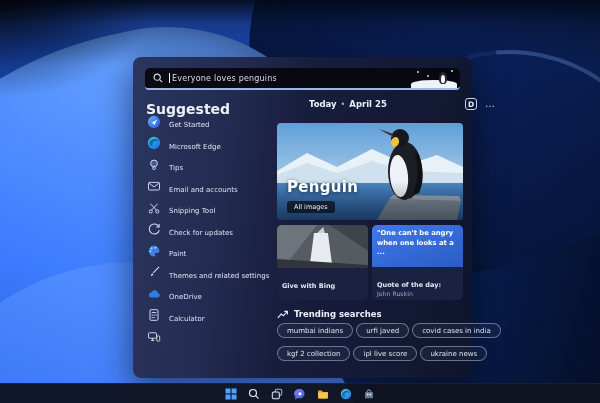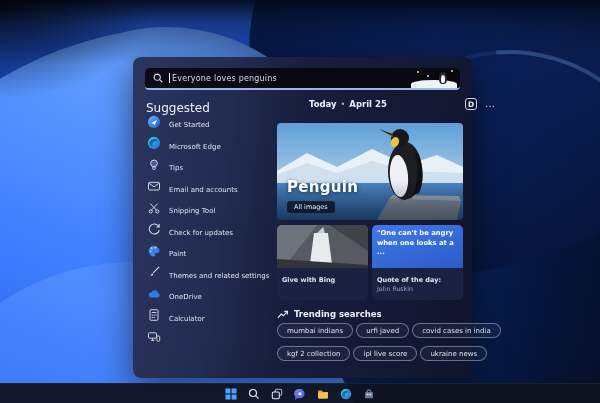--- a/index.html
+++ b/index.html
@@ -49,21 +49,21 @@
     background:#eef3f8; border-radius:50% 50% 0 0; }
   .doodle .peng { position:absolute; bottom:3px; right:10px; width:8px; height:12px;
     background:#23262e; border-radius:45% 45% 40% 40%; }
   .doodle .peng::after { content:""; position:absolute; left:2px; top:3px; width:4px; height:8px;
     background:#f2f5fa; border-radius:50% 50% 40% 40%; }
   .doodle .star { position:absolute; width:2px; height:2px; background:#e8d77a; border-radius:50%; }
   .doodle .s1 { left:6px; top:2px; } .doodle .s2 { left:16px; top:6px; background:#cfd9ef; }
   .doodle .s3 { right:4px; top:1px; background:#cfd9ef; }
 
   
-  .sugg-title { position:absolute; left:13px; top:44px; font-size:12px; font-weight:normal; color:#eef1f9; }
+  .sugg-title { position:absolute; left:13px; top:44px; font-size:14px; font-weight:bold; color:#eef1f9; }
   .sugg-list { position:absolute; left:13px; top:57px; width:128px; display:flex; flex-direction:column; }
   .sugg-row { display:flex; align-items:flex-end; gap:8px; height:15px; margin-bottom:6.5px; cursor:default; }
   .sugg-row .ic { width:15px; height:15px; flex:0 0 15px; display:flex; align-items:center; justify-content:center; }
   .sugg-row .lbl { font-size:7px; color:#dde4f2; white-space:nowrap; }
 
   
   .rcol { position:absolute; left:144px; top:40px; width:186px; height:281px; }
   .rhead { position:absolute; left:0; top:0; width:186px; height:14px;
     display:flex; align-items:center;margin-left:32px; }
   .rhead .today { font-size:8.5px; font-weight:bold; color:#f2f5fb; }
@@ -79,21 +79,21 @@
     overflow:hidden; }
   .hero-title { position:absolute; left:10px; bottom:24px; font-size:15px; font-weight:bold;
     color:#fff; text-shadow:0 1px 4px rgba(0,0,0,.6); letter-spacing:.3px; }
   .all-images { position:absolute; left:10px; bottom:7px; background:rgba(8,10,18,.72);
     color:#e8edf8; font-size:6.5px; padding:2px 7px; border-radius:3px; }
 
   .cards { position:absolute; left:0; top:128px; width:186px; height:75px; display:flex; gap:4px; }
   .mini-card { flex:1; border-radius:5px; overflow:hidden; background:#1a2141;
     display:flex; flex-direction:column; }
   .mini-media { height:43px; position:relative; overflow:hidden; }
-  .mini-cap { flex:1; padding:8px 5px 2px; }
+  .mini-cap { flex:1; padding:14px 5px 2px; }
   .cap-t { font-size:6.5px; font-weight:bold; color:#e2e8f5; line-height:1.35; }
   .cap-s { font-size:6.2px; color:#9aa6c6; line-height:1.3; }
   .quote-media { background:linear-gradient(160deg,#4079ec 0%,#2a5cc4 100%); padding:4px 5px; }
   .quote-txt { font-size:6.8px; font-weight:bold; color:#fff; line-height:1.4; }
 
   .trend-head { position:absolute; left:0; top:212px; display:flex; align-items:center; gap:6px; }
   .trend-head .tt { font-size:8.5px; font-weight:bold; color:#eef1f9; }
   .pill-row { position:absolute; left:0; display:flex; gap:3px; }
   .pr1 { top:226px; } .pr2 { top:249px; }
   .pill { border:1px solid rgba(190,205,235,.48); background:rgba(255,255,255,.04);

